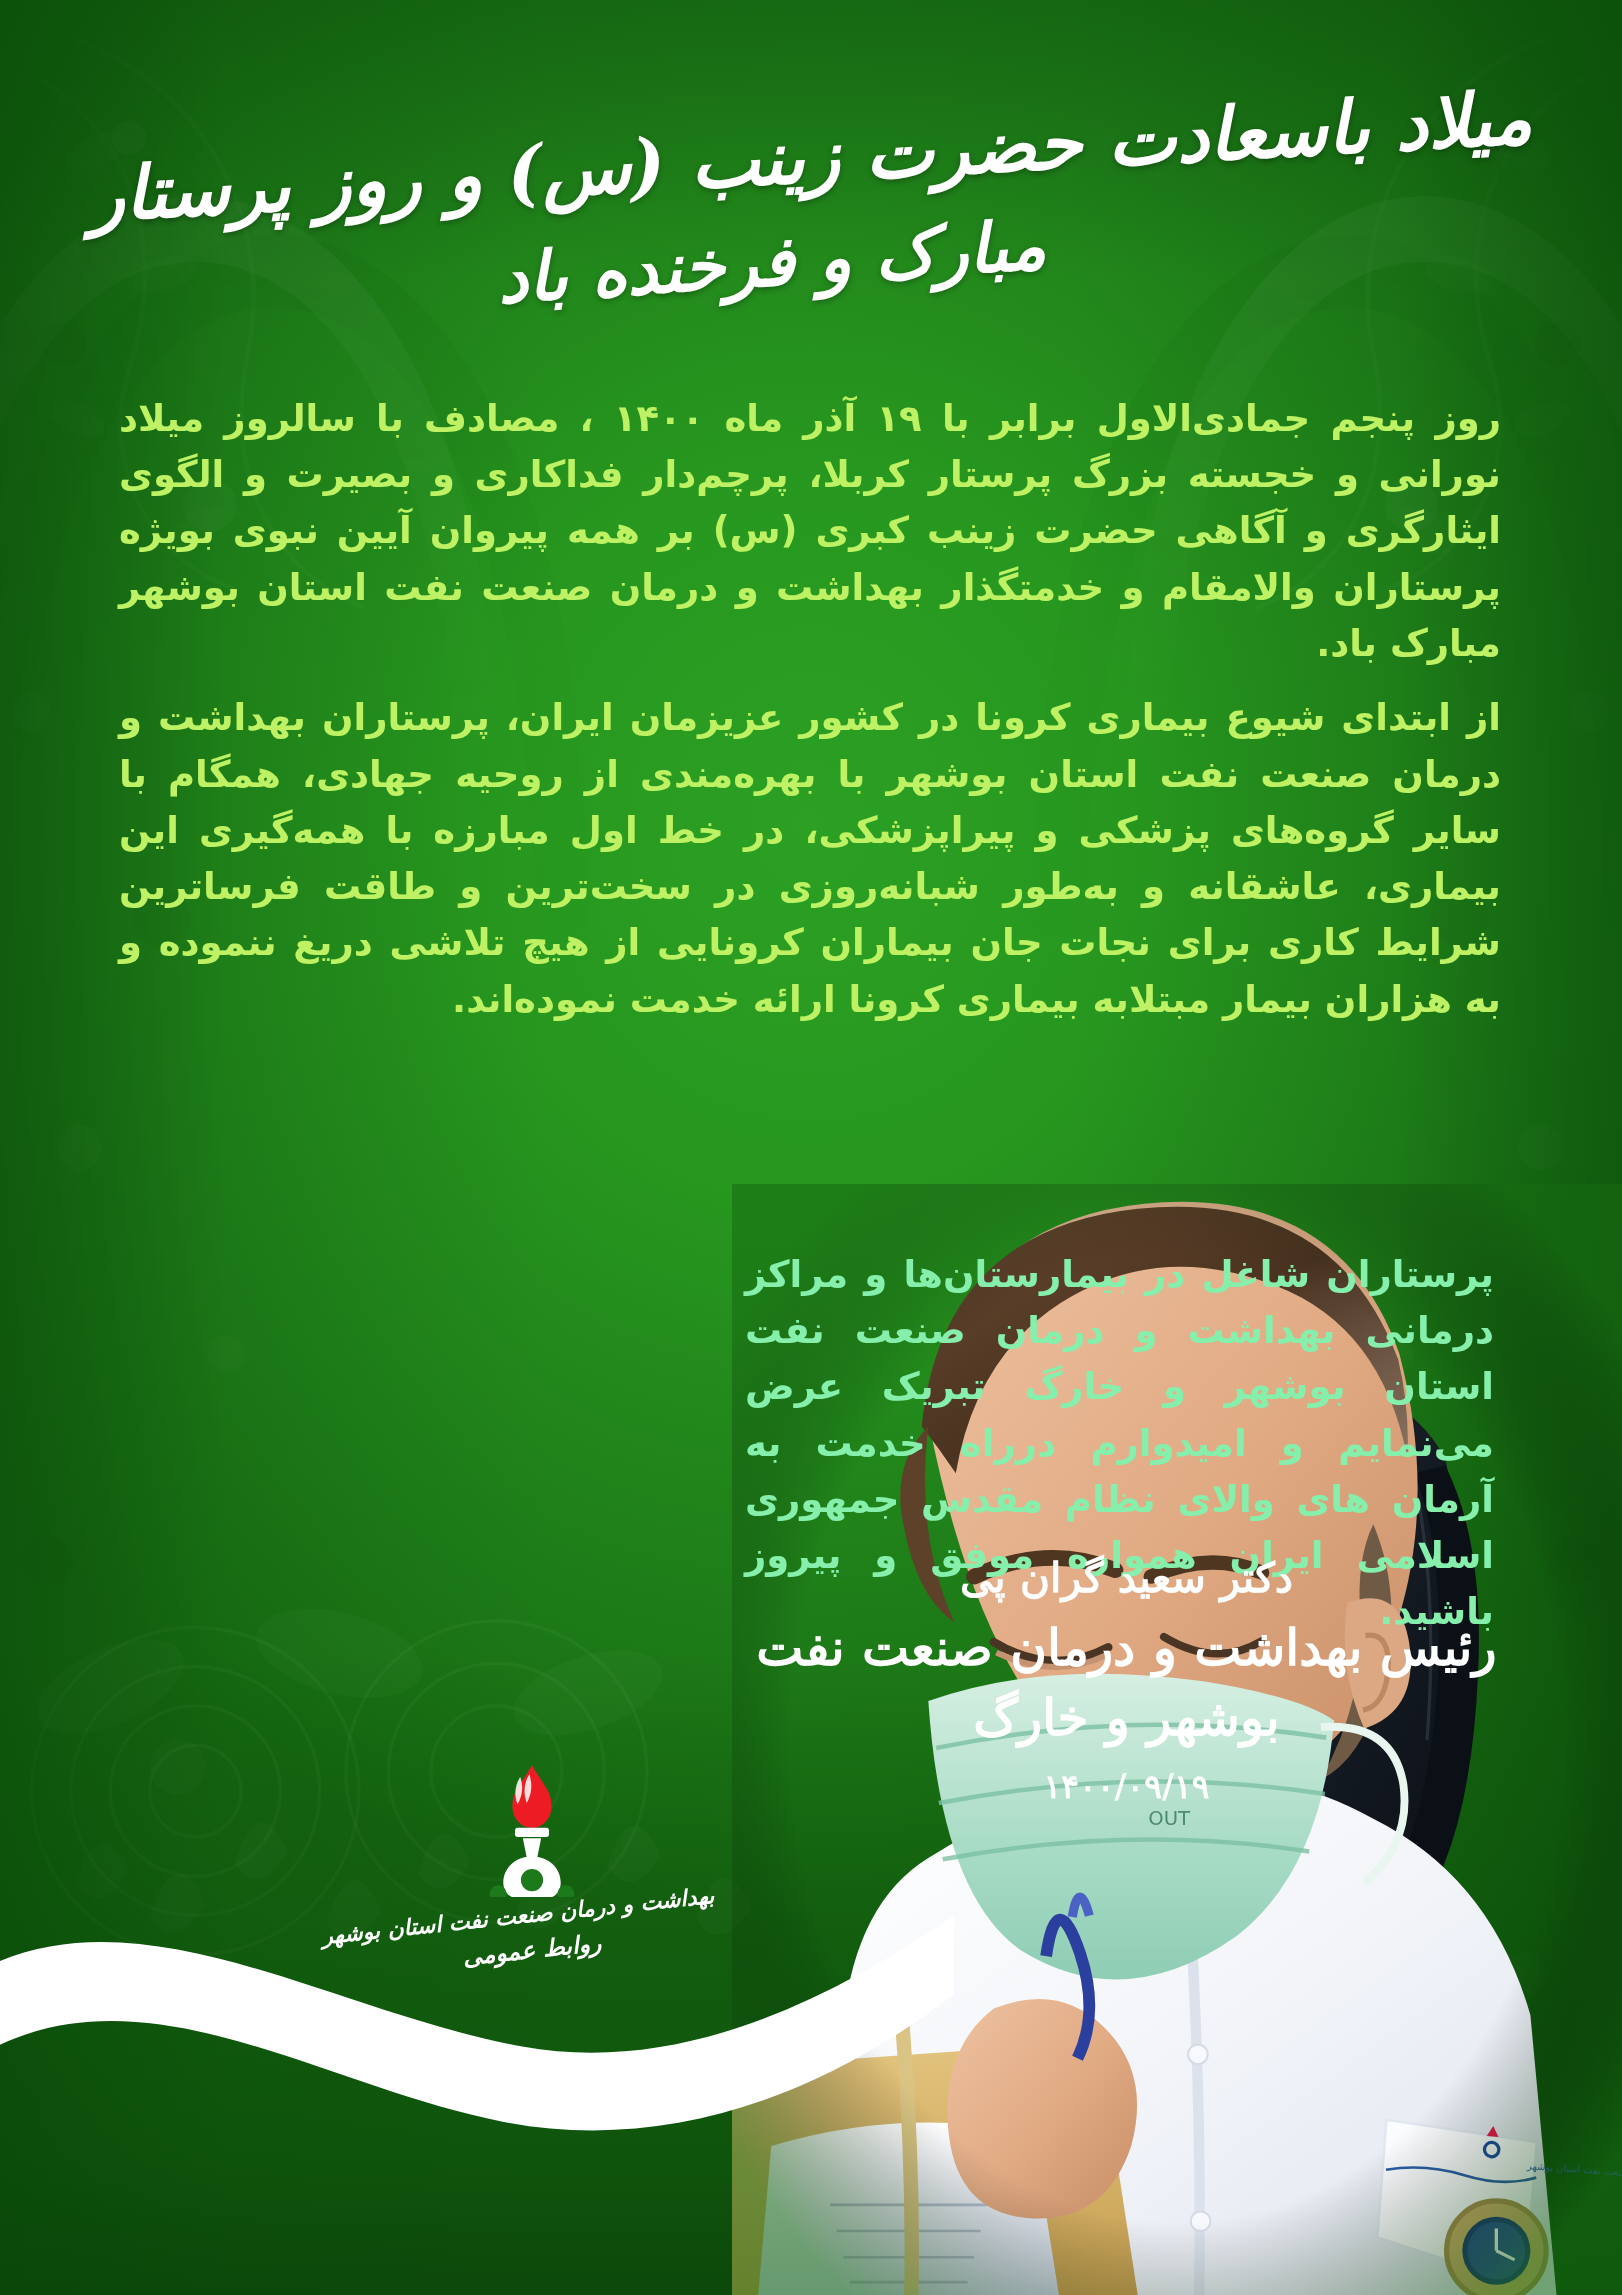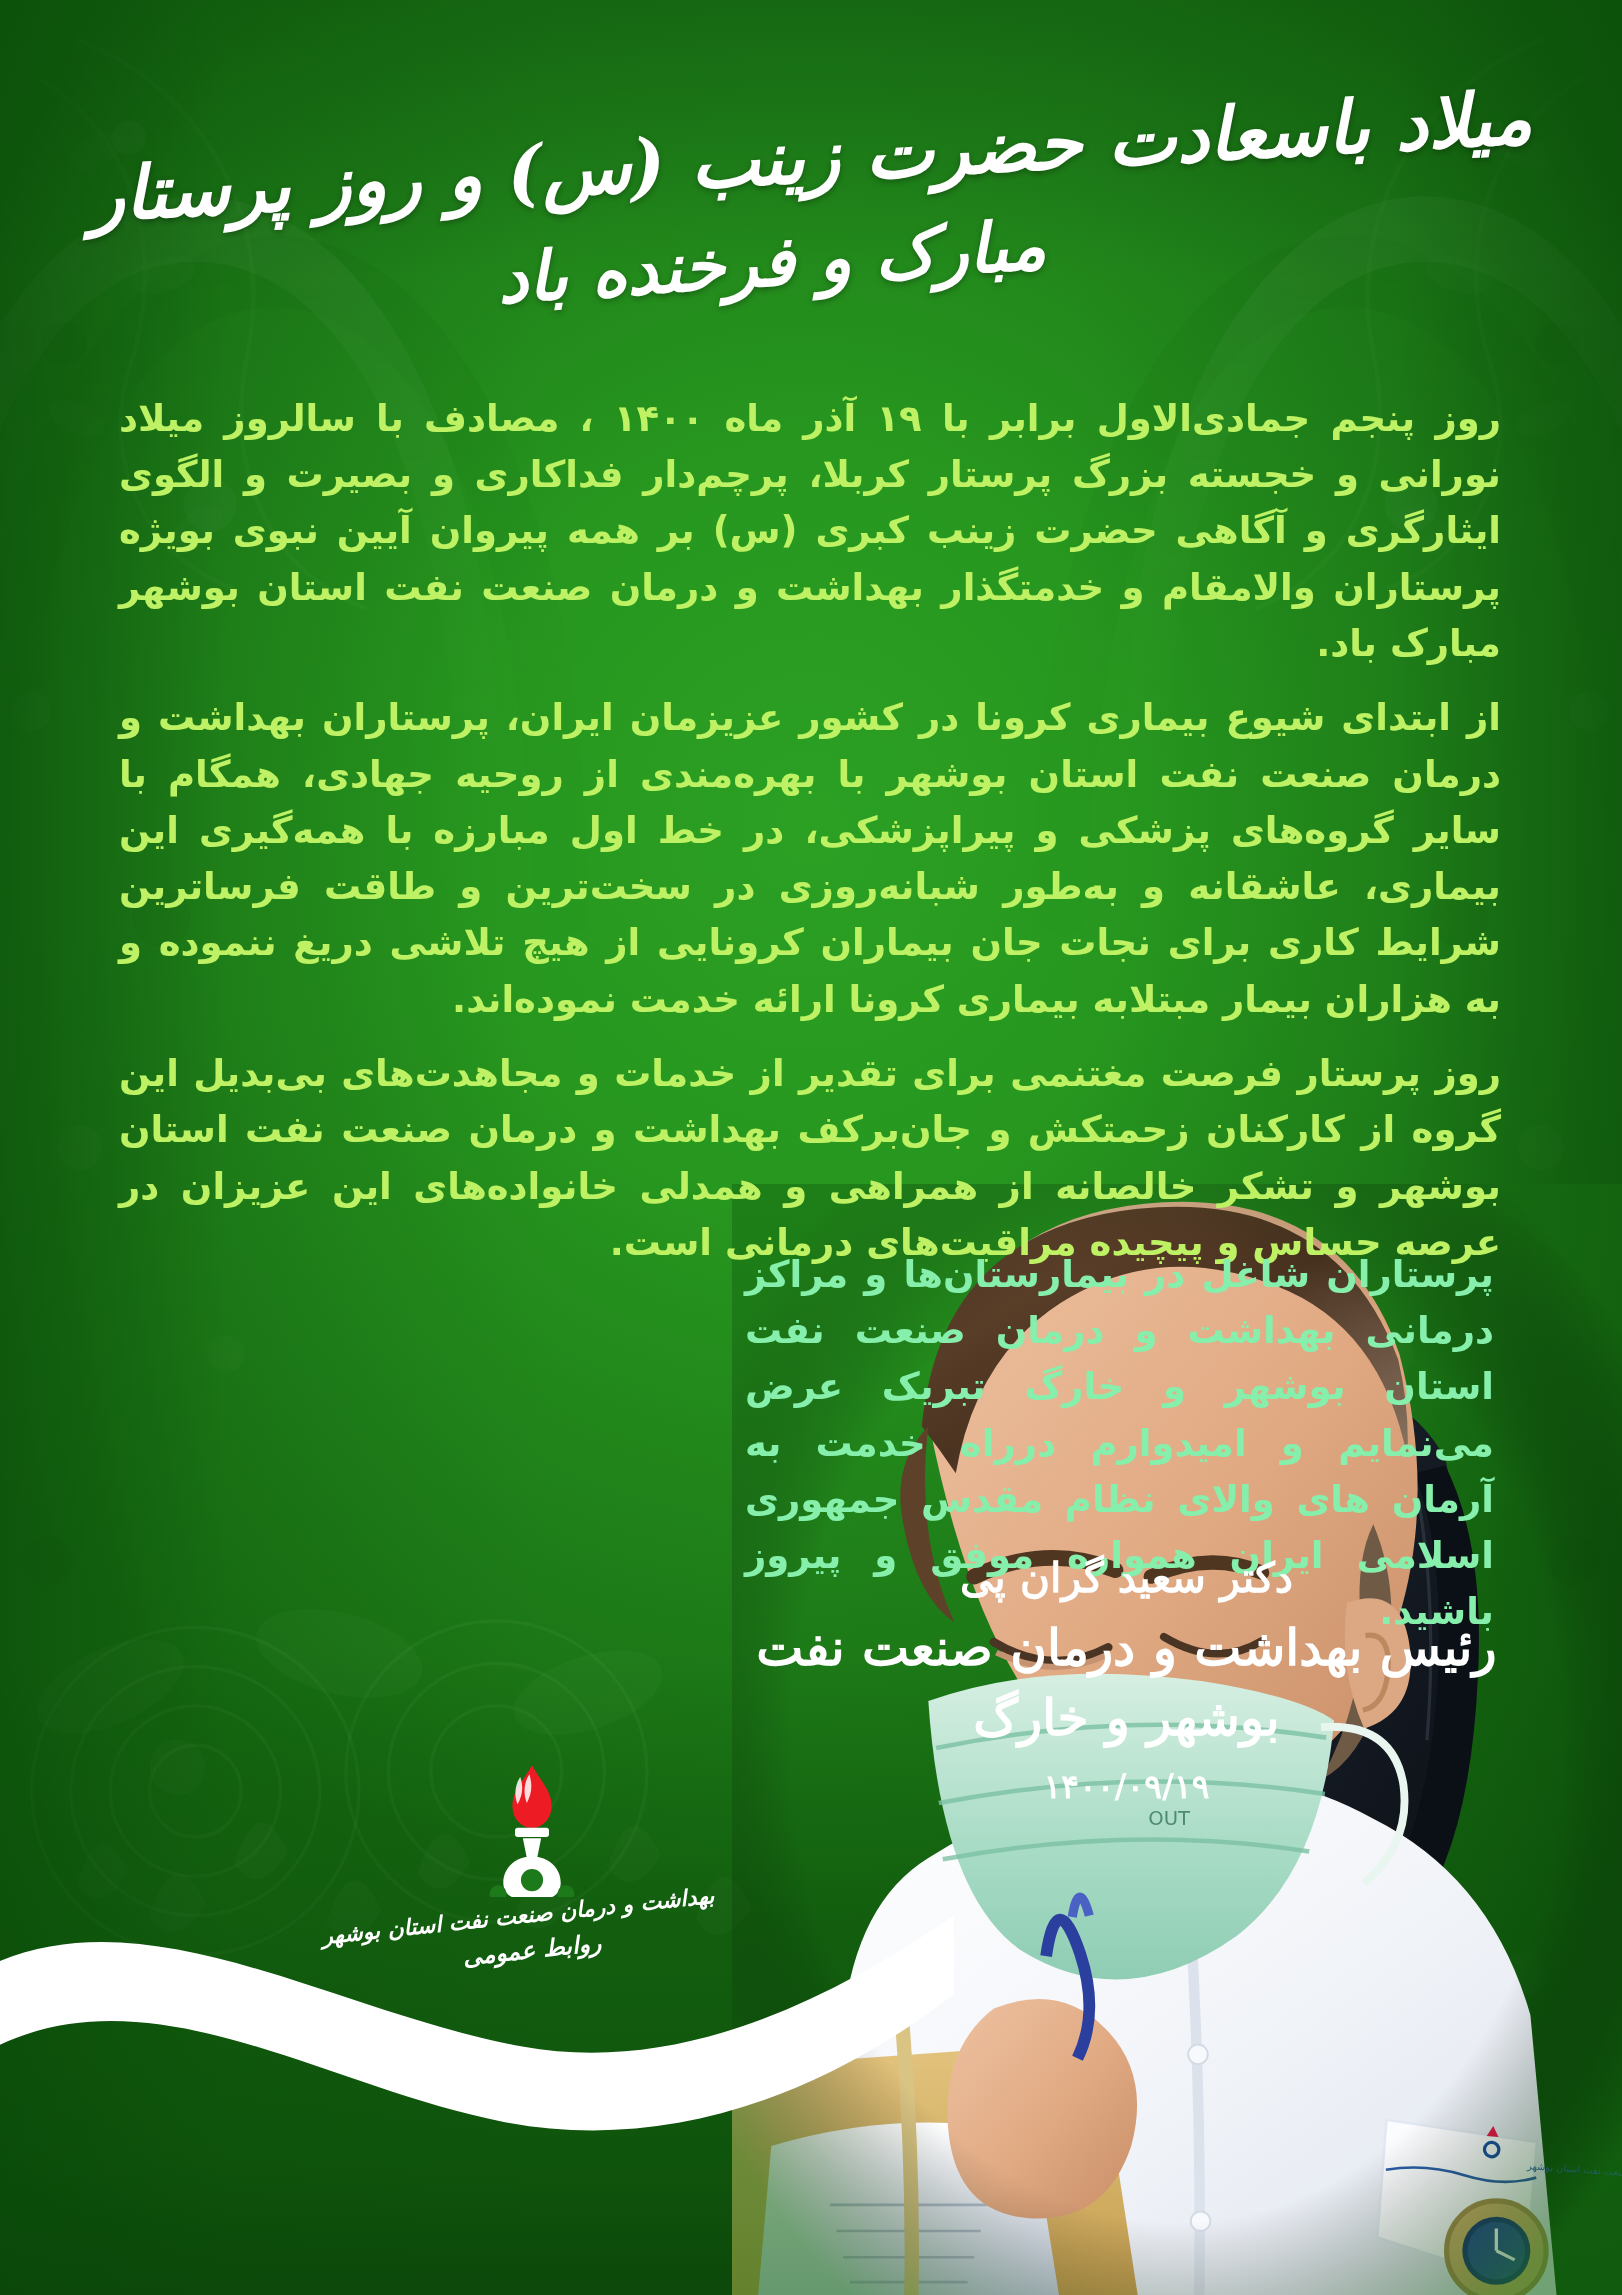--- a/index.html
+++ b/index.html
@@ -411,21 +411,20 @@
   </svg>
 
   <div class="headline">
     <span class="hl1">میلاد باسعادت حضرت زینب (س) و روز پرستار</span>
     <span class="hl2">مبارک و فرخنده باد</span>
   </div>
 
   <div class="body-col">
     <p>روز پنجم جمادی‌الاول برابر با ۱۹ آذر ماه ۱۴۰۰ ، مصادف با سالروز میلاد نورانی و خجسته بزرگ پرستار کربلا، پرچم‌دار فداکاری و بصیرت و الگوی ایثارگری و آگاهی حضرت زینب کبری (س) بر همه پیروان آیین نبوی بویژه پرستاران والامقام و خدمتگذار بهداشت و درمان صنعت نفت استان بوشهر مبارک باد.</p>
     <p>از ابتدای شیوع بیماری کرونا در کشور عزیزمان ایران، پرستاران بهداشت و درمان صنعت نفت استان بوشهر با بهره‌مندی از روحیه جهادی، همگام با سایر گروه‌های پزشکی و پیراپزشکی، در خط اول مبارزه با همه‌گیری این بیماری، عاشقانه و به‌طور شبانه‌روزی در سخت‌ترین و طاقت فرساترین شرایط کاری برای نجات جان بیماران کرونایی از هیچ تلاشی دریغ ننموده و به هزاران بیمار مبتلابه بیماری کرونا ارائه خدمت نموده‌اند.</p>
-    <p>روز پرستار فرصت مغتنمی برای تقدیر از خدمات و مجاهدت‌های بی‌بدیل این گروه از کارکنان زحمتکش و جان‌برکف بهداشت و درمان صنعت نفت استان بوشهر و تشکر خالصانه از همراهی و همدلی خانواده‌های این عزیزان در عرصه حساس و پیچیده مراقبت‌های درمانی است.</p>
   </div>
 
   <div class="body-col-narrow">
     <p>پرستاران شاغل در بیمارستان‌ها و مراکز درمانی بهداشت و درمان صنعت نفت استان بوشهر و خارگ تبریک عرض می‌نمایم و امیدوارم درراه خدمت به آرمان های والای نظام مقدس جمهوری اسلامی ایران همواره موفق و پیروز باشید.</p>
   </div>
 
   <div class="sign">
     <div class="name">دکتر سعید گران پی</div>
     <div class="role">رئیس بهداشت و درمان صنعت نفت بوشهر و خارگ</div>
     <div class="date">۱۴۰۰/۰۹/۱۹</div>

